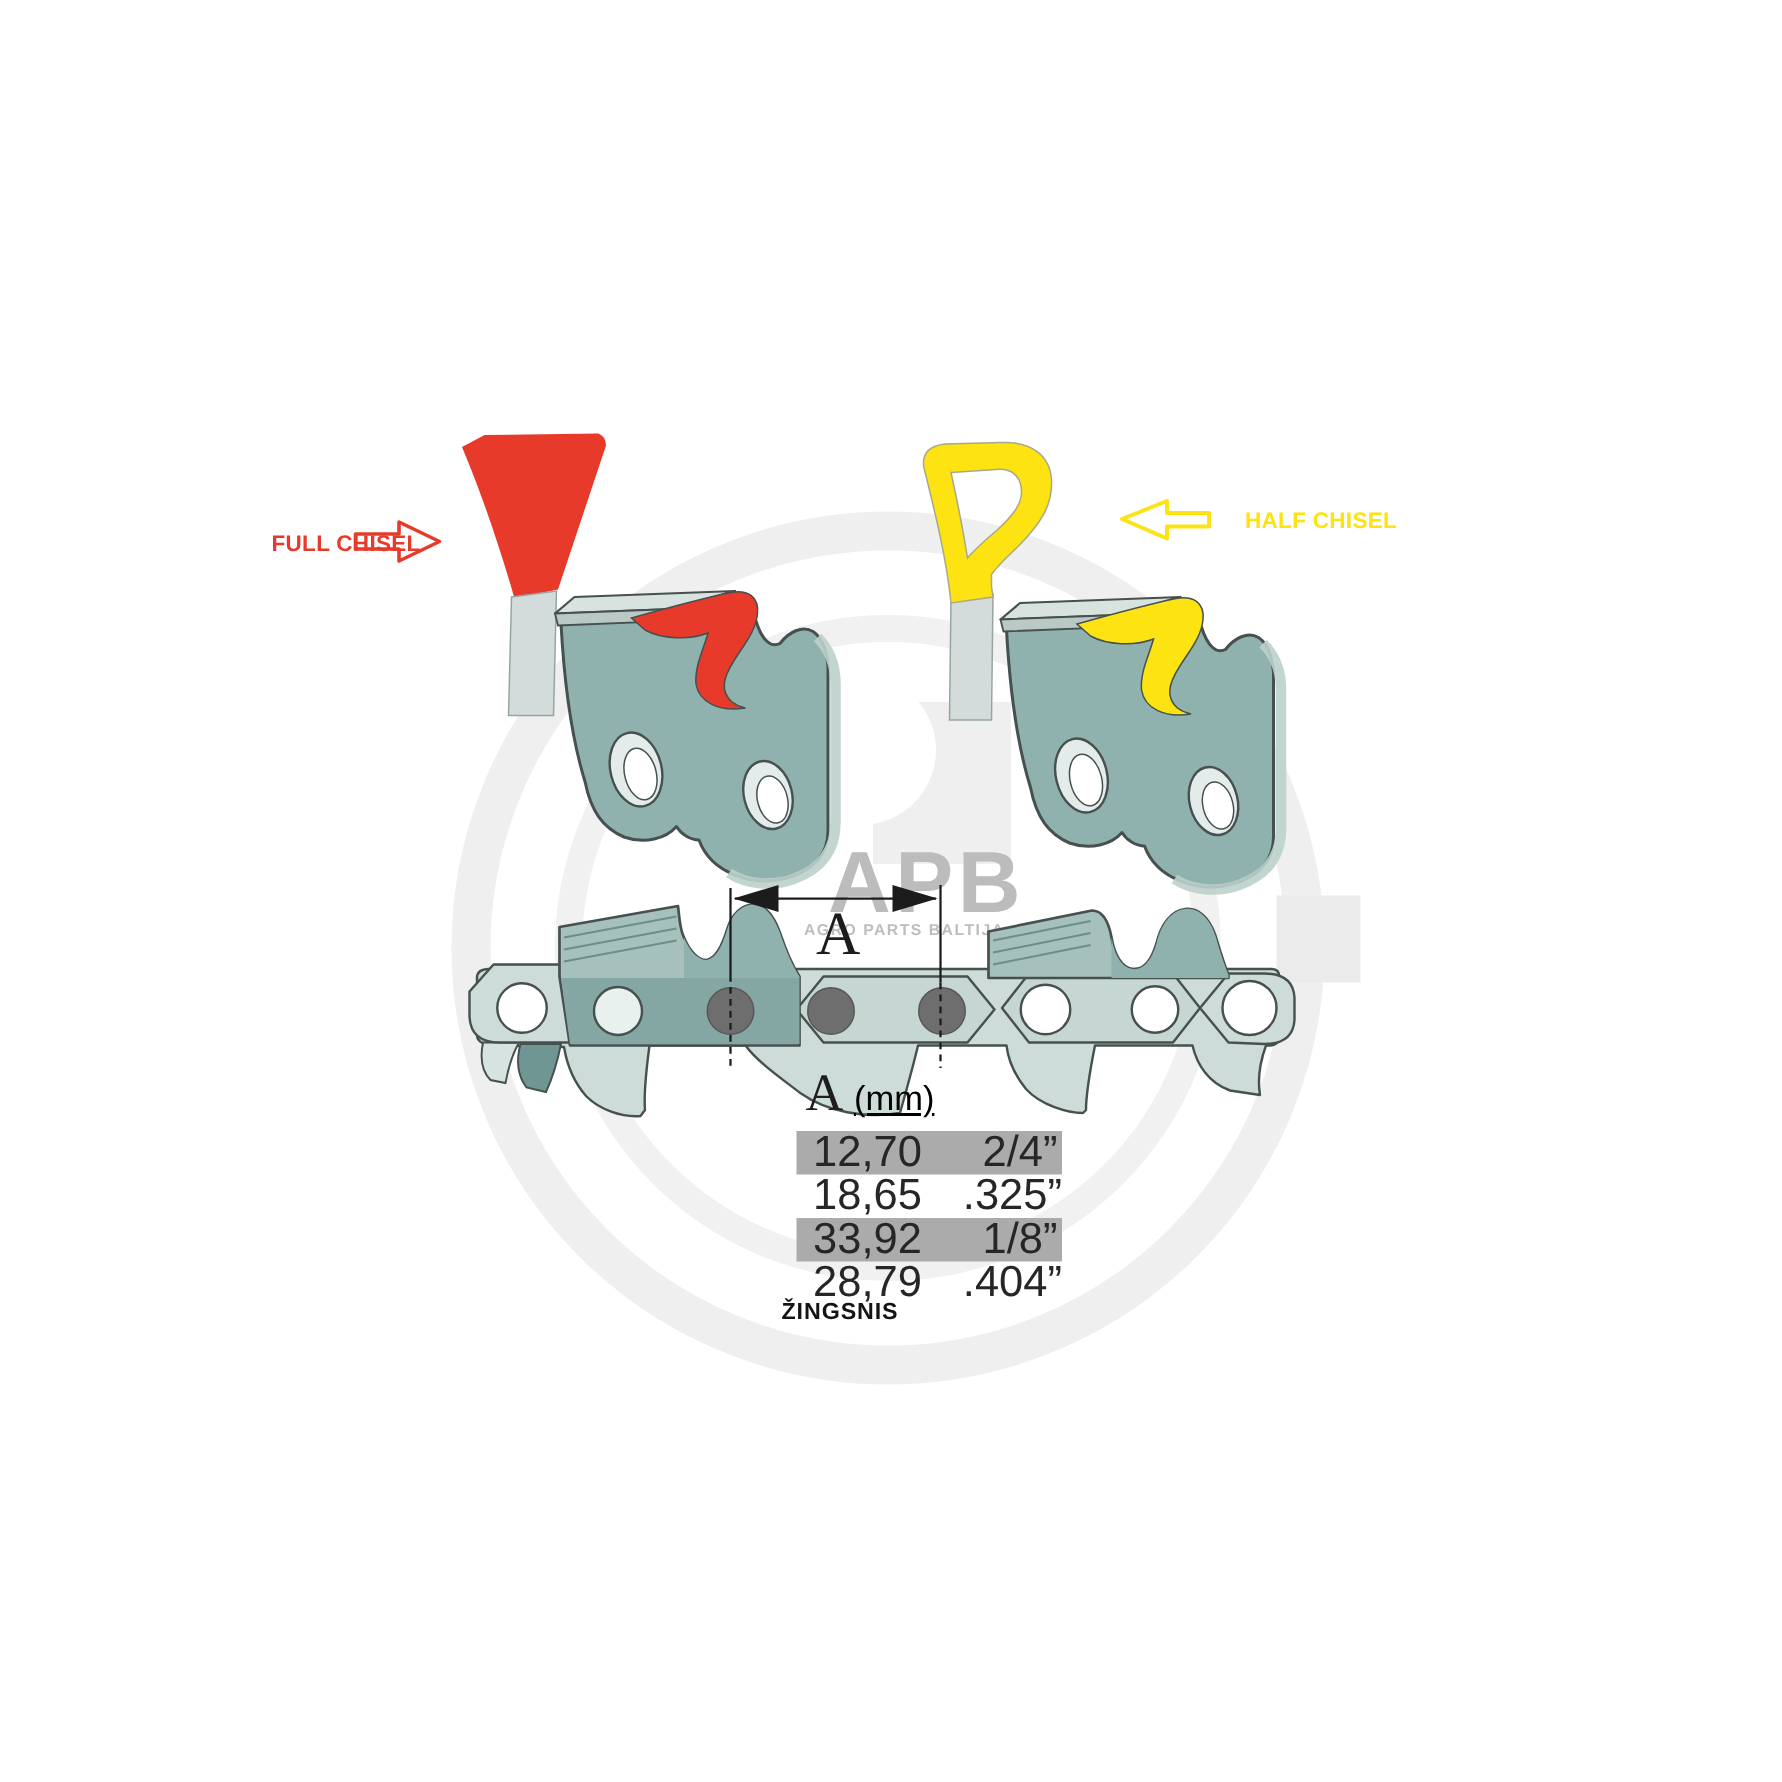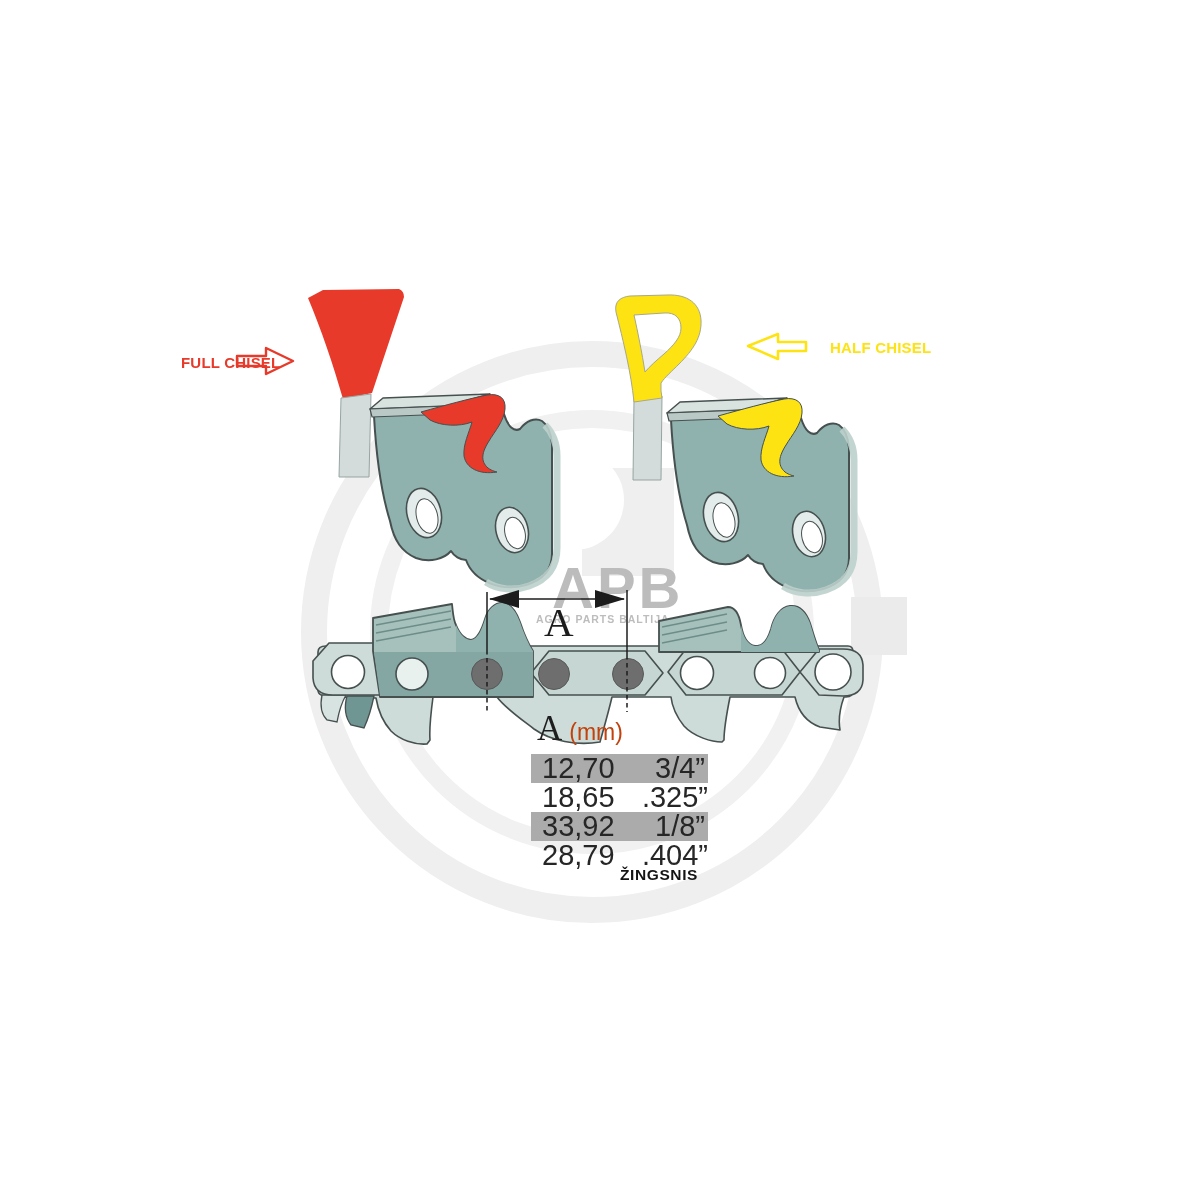--- a/index.html
+++ b/index.html
@@ -21,26 +21,26 @@
          font-family:"Liberation Sans",sans-serif;}
   .stage svg{position:absolute;left:0;top:0;}
   .chisel-label{position:absolute;font-weight:bold;font-size:15px;letter-spacing:.2px;white-space:nowrap;}
   .chisel-label.full{left:133px;top:354px;color:var(--full-chisel-red);margin-left:48px;}
   .chisel-label.half{left:830px;top:339px;color:var(--half-chisel-yellow);}
   .dim-a{position:absolute;left:544px;top:598px;font-family:"Liberation Serif",serif;
          font-size:41px;color:var(--dimension-black);}
   .ptable{position:absolute;left:531px;top:709px;width:177px;color:#262626;}
   .ptable-header{display:flex;align-items:baseline;gap:7px;padding-left:6px;margin-bottom:5px;}
   .ptable-header .sym{font-family:"Liberation Serif",serif;font-size:35px;color:#1e1e1e;}
-  .ptable-header .unit{font-size:23px;color:#c2410c;}
+  .ptable-header .unit{font-size:23px;color:#000000;text-decoration:underline;}
   .prow{display:flex;align-items:center;height:29px;font-size:29px;}
   .prow.hl{background:var(--row-highlight-gray);}
   .c-mm{width:113px;padding-left:11px;}
   .c-in{flex:1;}
-  .pitch-caption{position:absolute;left:521px;top:866px;width:177px;text-align:right;
+  .pitch-caption{position:absolute;left:521px;top:866px;width:177px;text-align:left;
                  font-weight:bold;font-size:15.5px;letter-spacing:.6px;color:#141414;}
 </style>
 </head>
 <body>
 
 <div class="stage">
 
 <svg width="1188" height="1188" viewBox="0 0 1188 1188">
   <defs>
 
@@ -173,21 +173,21 @@
 <div class="dim-a">A</div>
 
 <div class="ptable">
   <div class="ptable-header">
     <span class="sym">A</span>
     <span class="unit">(mm)</span>
   </div>
   <div class="ptable-rows" id="rows">
   <div class="prow hl">
     <span class="c-mm">12,70</span>
-    <span class="c-in">3/4”</span>
+    <span class="c-in">2/4”</span>
   </div>
 
   <div class="prow">
     <span class="c-mm">18,65</span>
     <span class="c-in">.325”</span>
   </div>
 
   <div class="prow hl">
     <span class="c-mm">33,92</span>
     <span class="c-in">1/8”</span>

